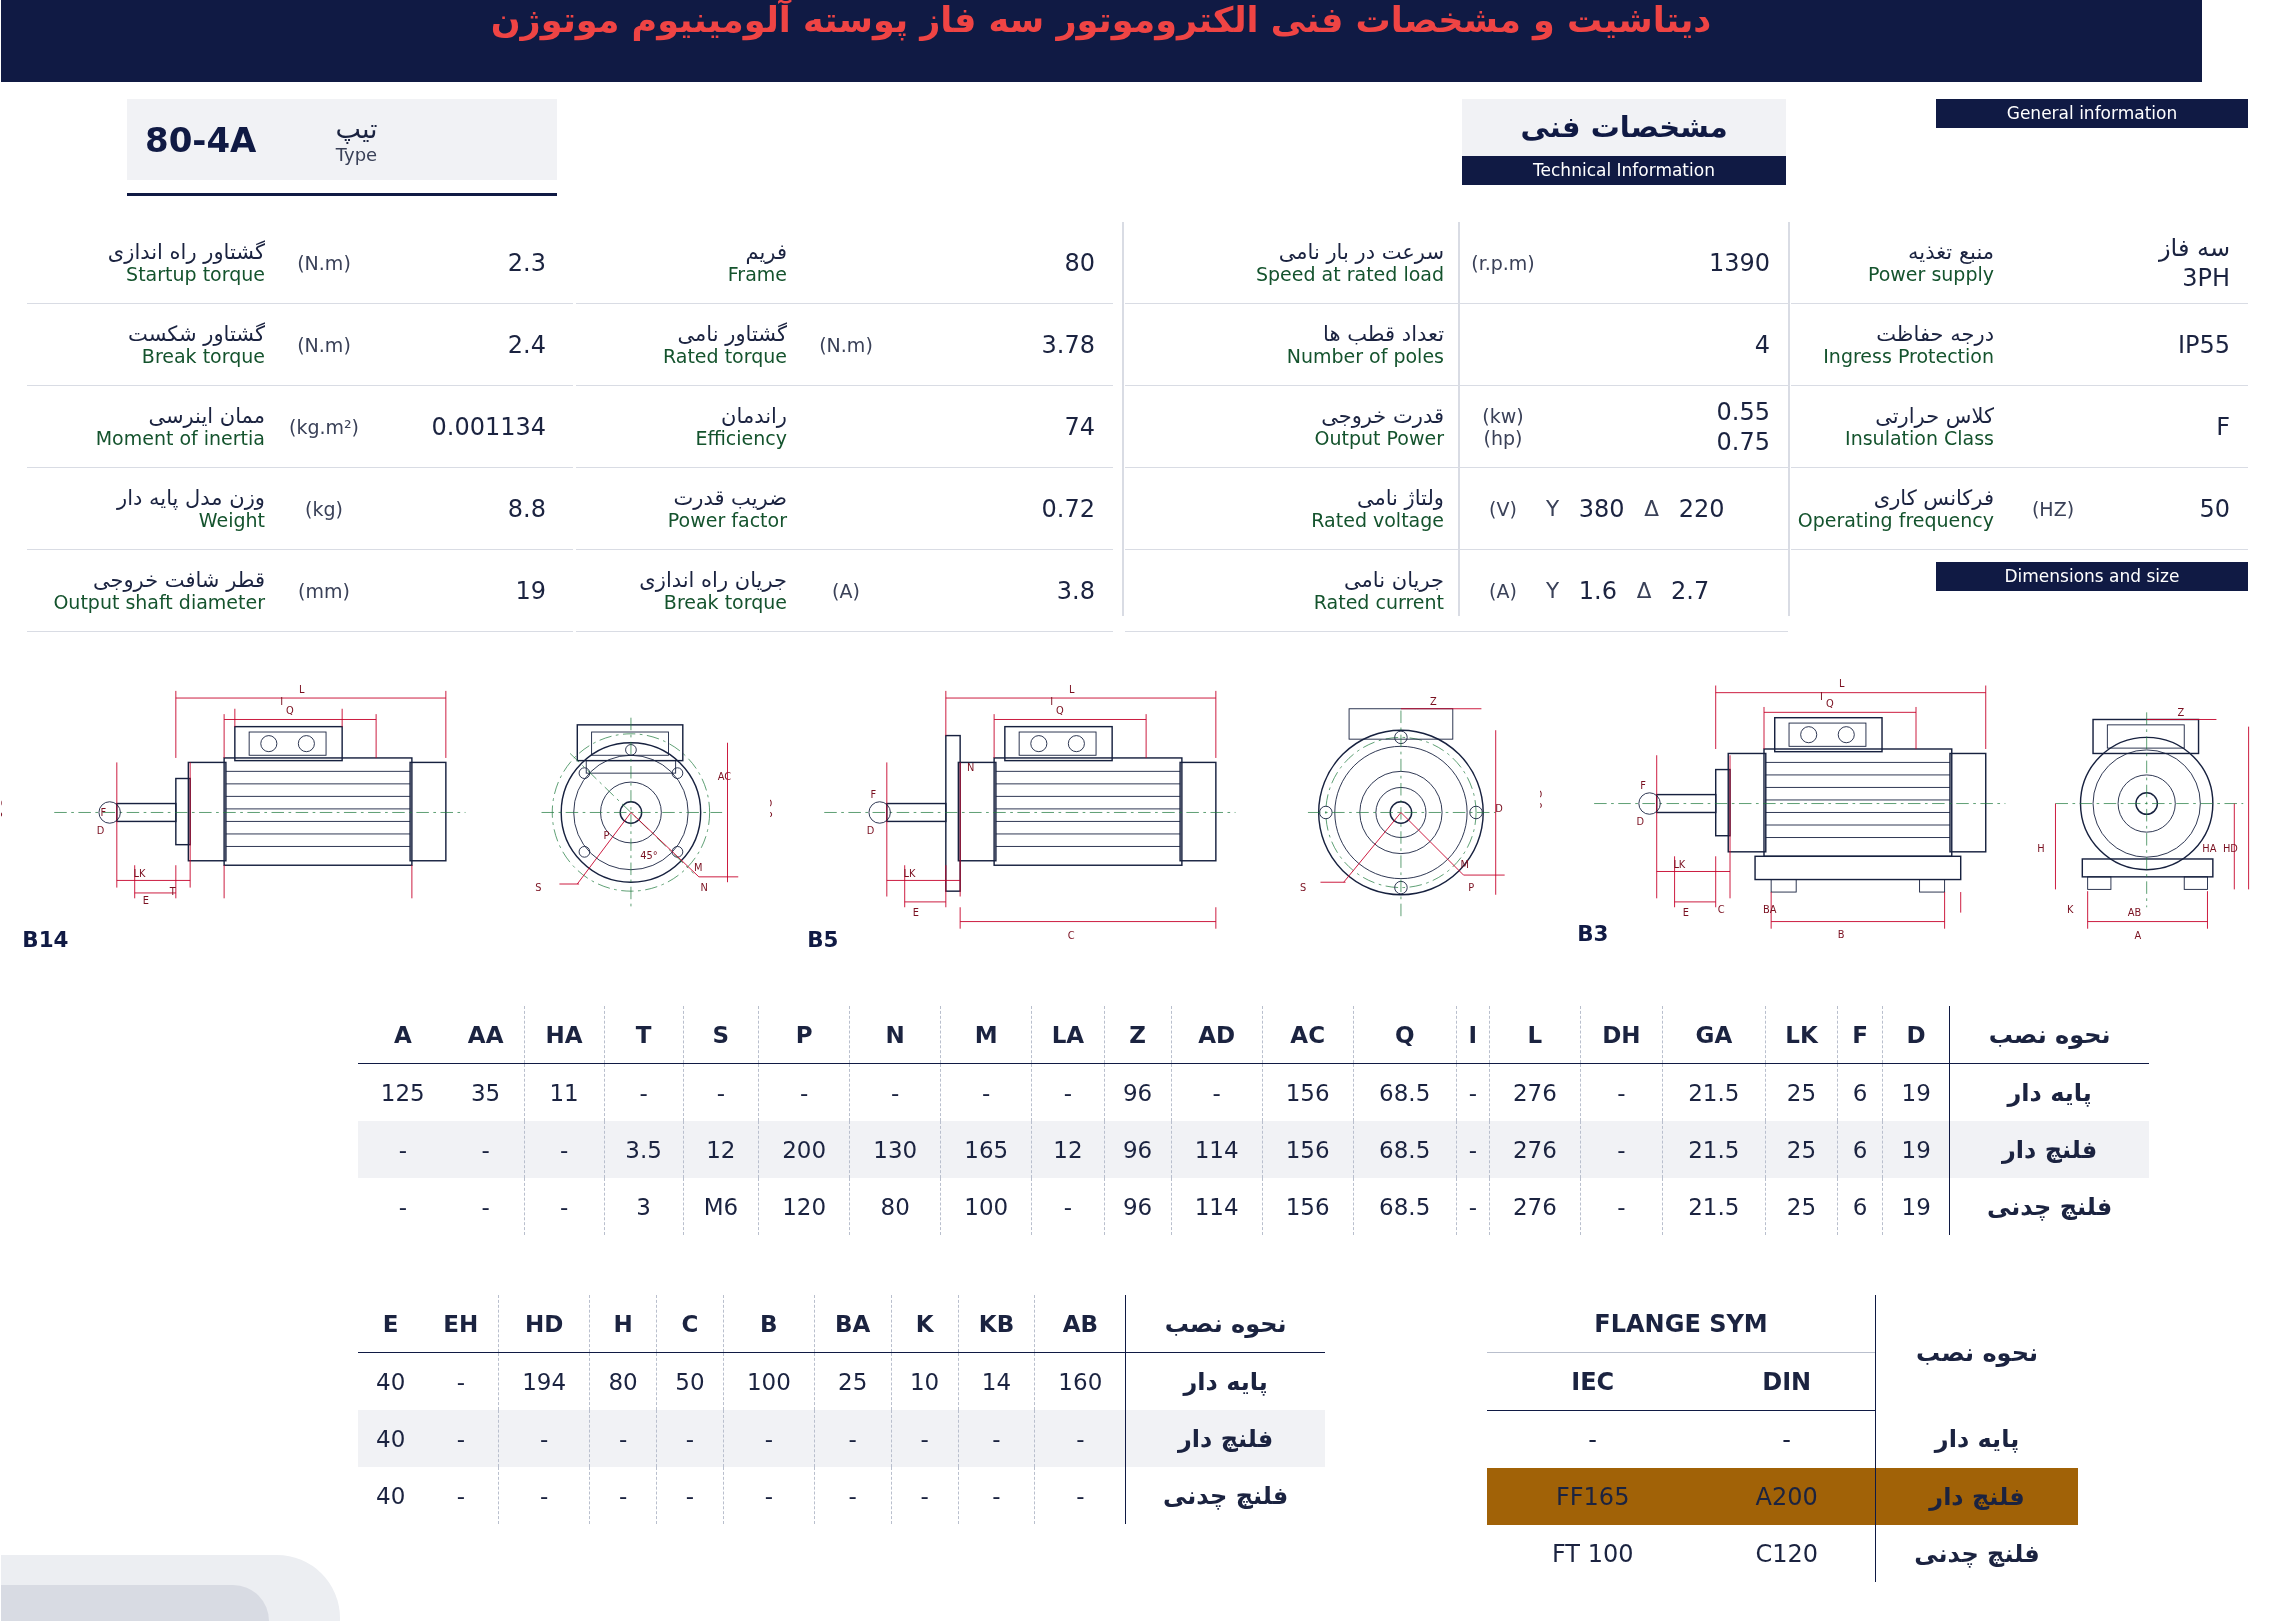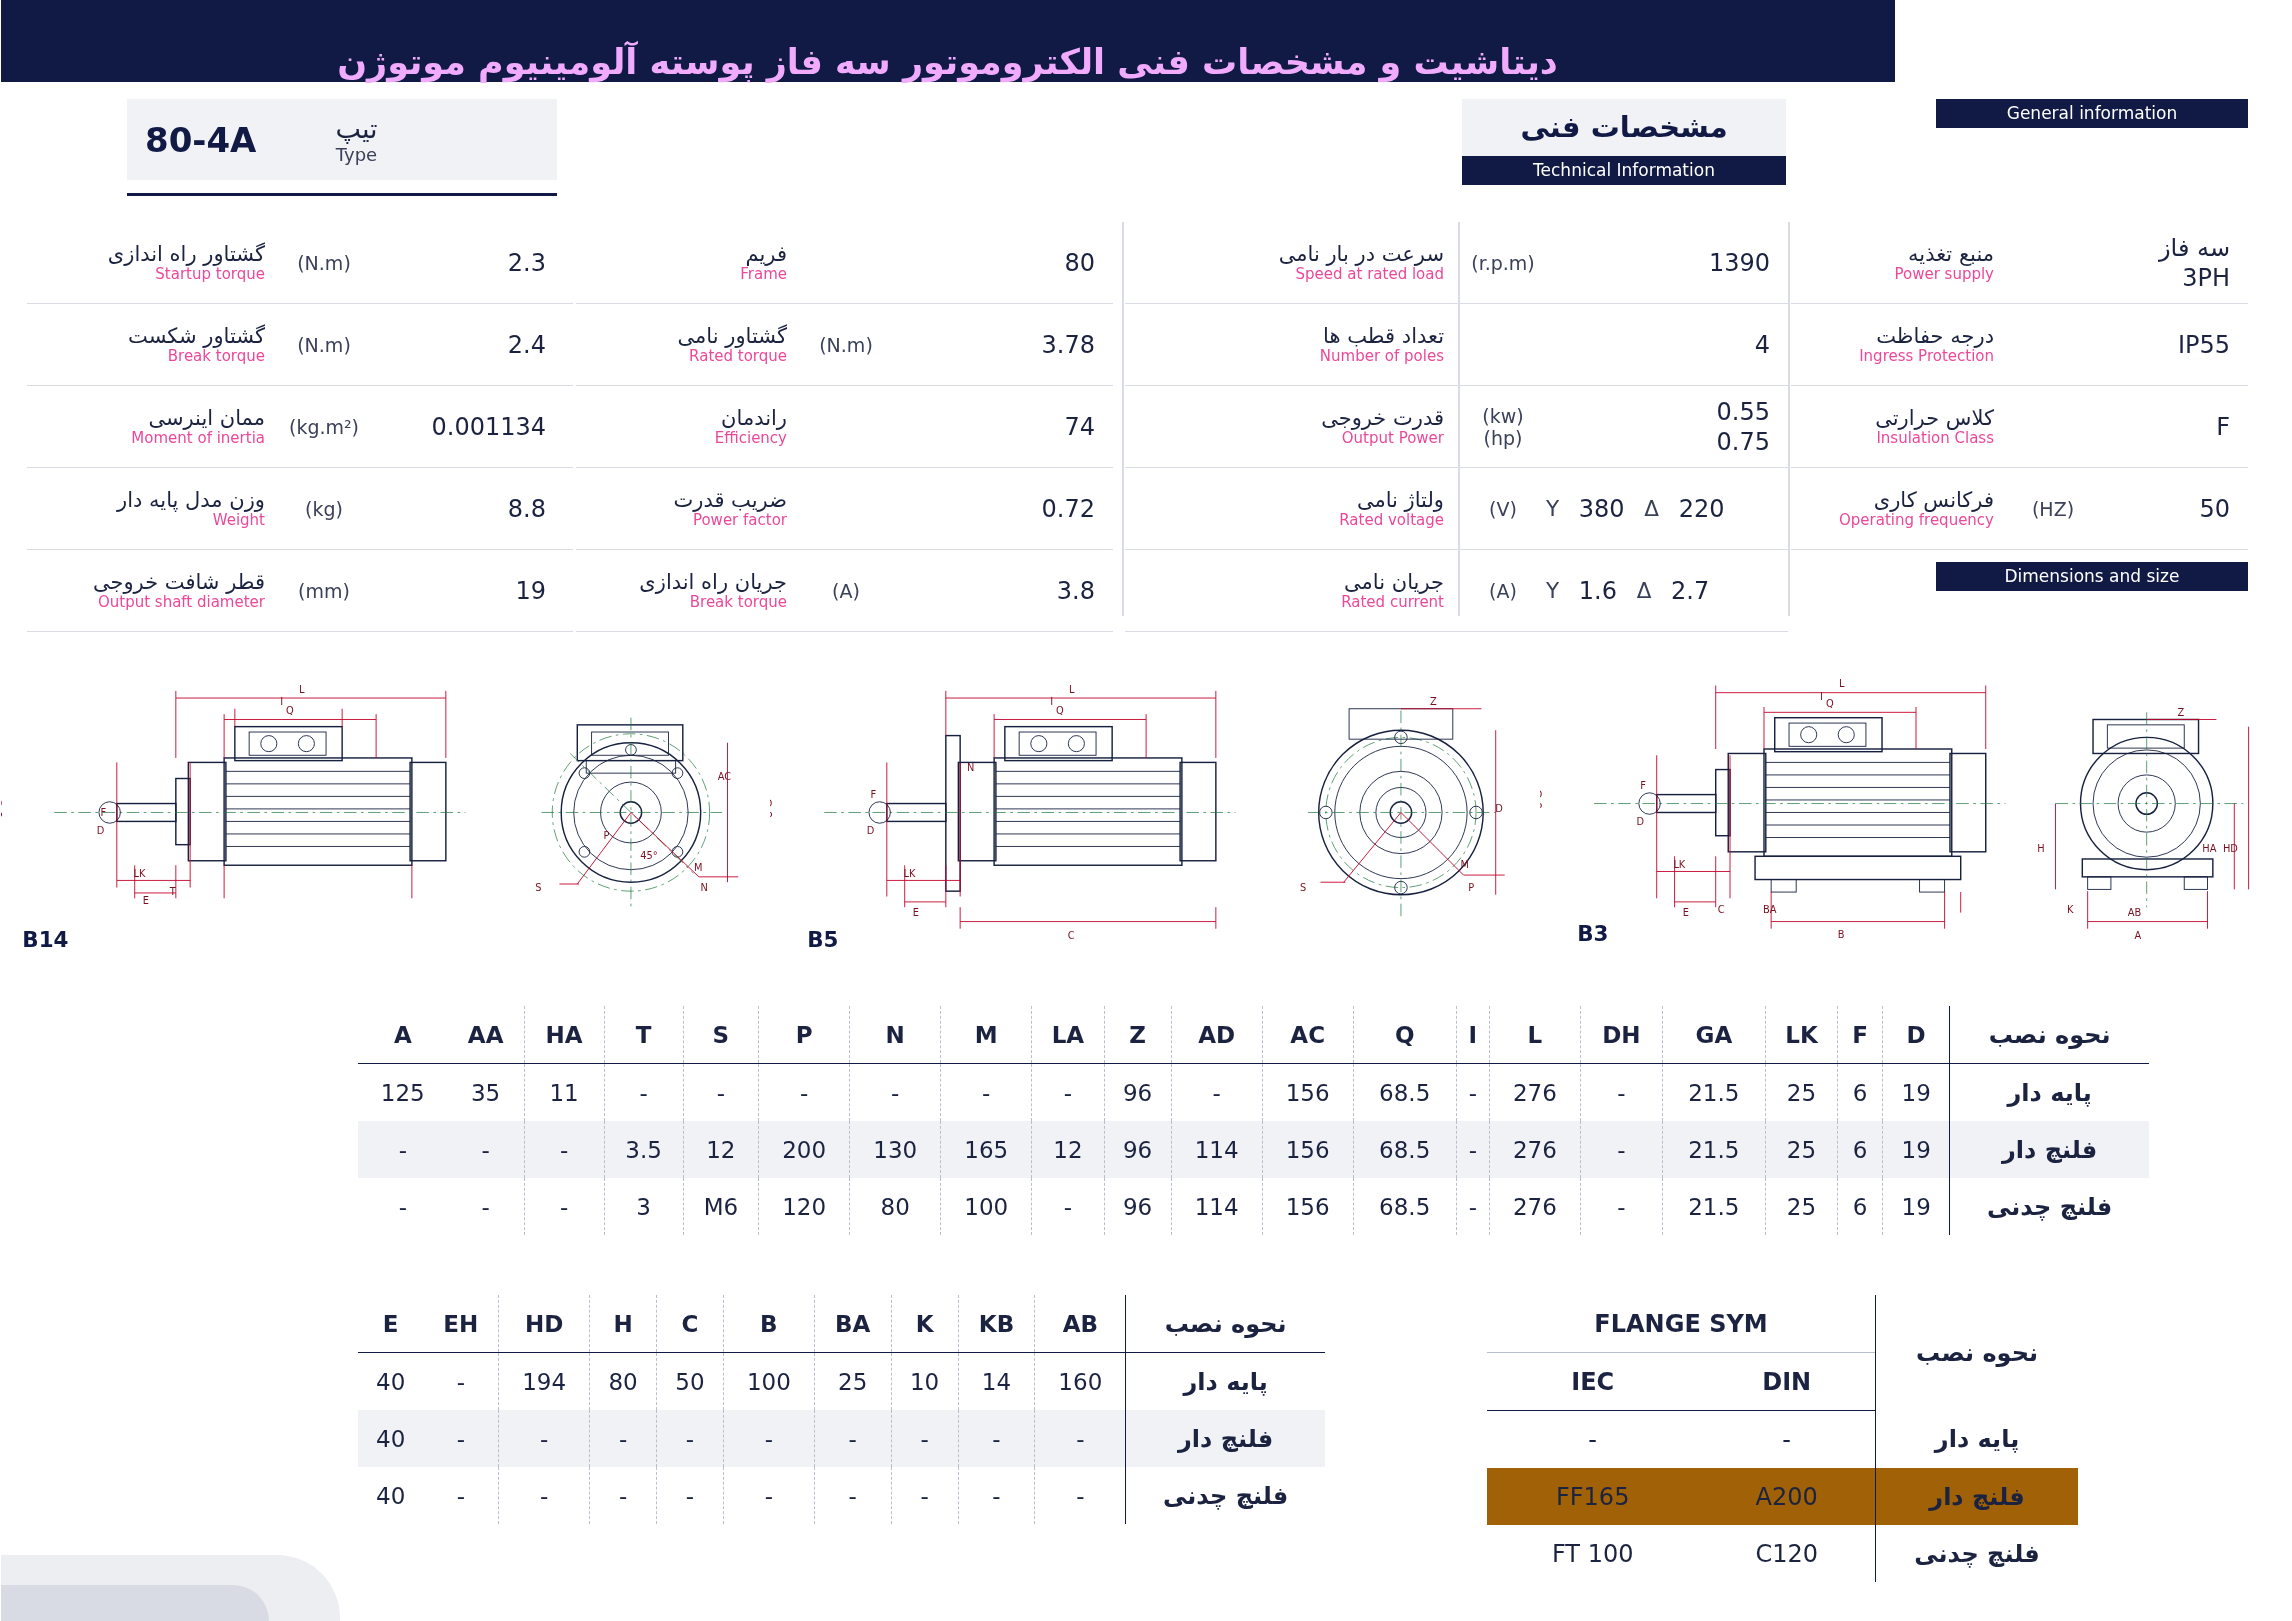--- a/index.html
+++ b/index.html
@@ -6,23 +6,23 @@
   body{
     width:2293px;height:1621px;
     background:#ffffff;
     font-family:"DejaVu Sans","Liberation Sans",sans-serif;
     color:#1b2340;
     position:relative;
     overflow:hidden;
   }
   
   .header{
-    position:absolute;left:0;top:0;width:1895px;height:82px;
-    background:#101a44;color:#f0abfc;
-    display:flex;align-items:flex-end;justify-content:center;
+    position:absolute;left:0;top:0;width:2202px;height:82px;
+    background:#101a44;color:#ef4444;
+    display:flex;align-items:flex-start;justify-content:center;
   }
   .header h1{
     margin:0;font-size:35px;font-weight:bold;letter-spacing:0.2px;
   }
   
   .typebox{
     position:absolute;left:127px;top:99px;width:430px;height:81px;
     background:#f1f2f5;
     display:flex;align-items:center;
   }
@@ -57,21 +57,21 @@
   .spec td{
     border-bottom:0.9px solid #d9dce4;
     padding:0;
     vertical-align:middle;
     height:81px;
   }
   .spec .lbl{
     padding-right:16px;text-align:right;
   }
   .spec .lbl .fa{display:block;font-size:21px;color:#1b2340;line-height:1.15;}
-  .spec .lbl .en{display:block;font-size:15px;color:#ec4899;line-height:1.15;}
+  .spec .lbl .en{display:block;font-size:19px;color:#14532d;line-height:1.15;}
   .spec .unit{
     font-size:19px;color:#3a4158;text-align:center;width:86px;
   }
   .spec .val{
     font-size:24px;color:#1b2340;text-align:right;padding-right:18px;
   }
   .spec .val.two span{display:block;line-height:1.25;}
   .sep{
     position:absolute;width:1.8px;background:#d9dce4;
   }

